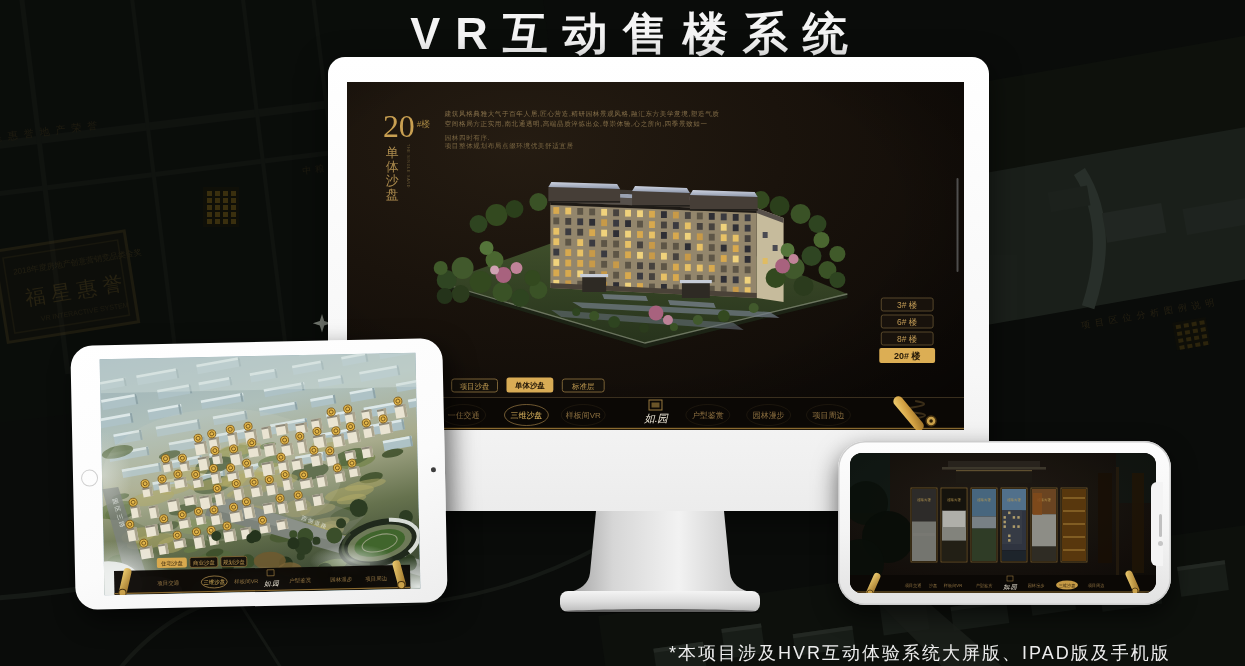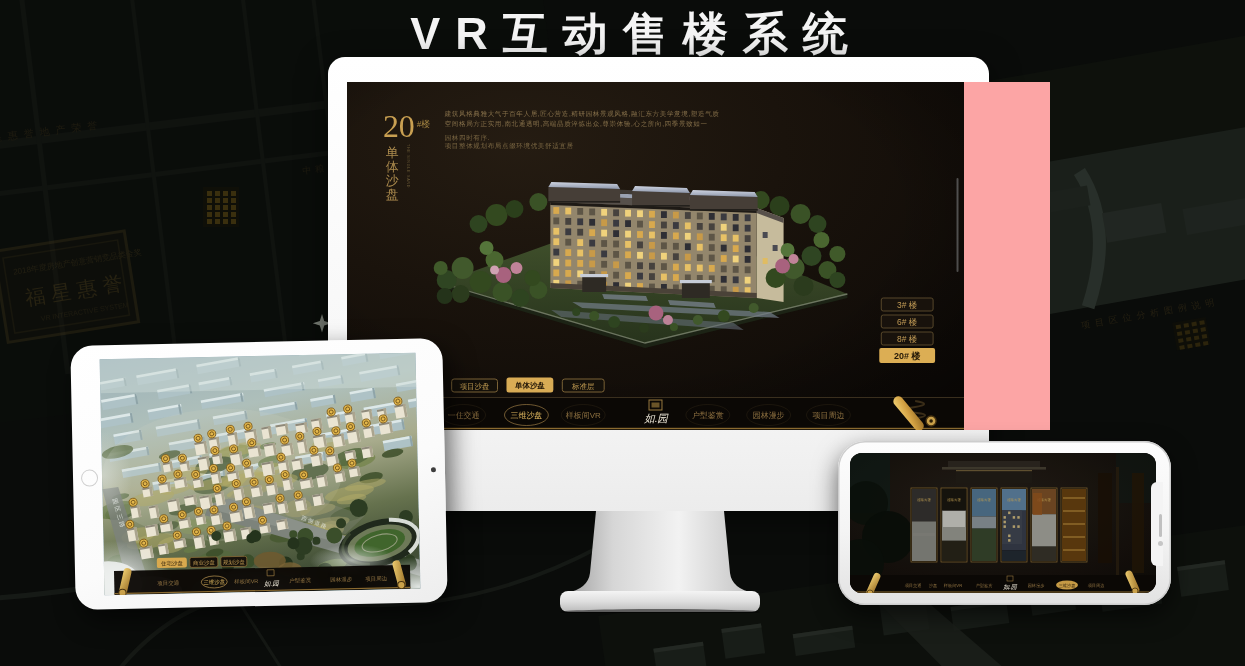--- a/index.html
+++ b/index.html
@@ -105,21 +105,21 @@
         <path d="M60,660 q120,-120 240,-60 q140,60 300,20" stroke="#20251f" stroke-width="4" fill="none"></path>
         <path d="M200,480 l60,180" stroke="#20251f" stroke-width="3" fill="none"></path>
       </g>
       <path d="M838,262 l1.8,5.5 l5.5,1.8 l-5.5,1.8 l-1.8,5.5 l-1.8,-5.5 l-5.5,-1.8 l5.5,-1.8 Z" fill="#6a7066" opacity="0.7"></path>
     </svg>
 
 <div class="abs" style="left:0;top:4px;width:1245px;text-align:center;color:#f4f4f4;font-size:45px;font-weight:bold;letter-spacing:15px;padding-left:14px;">VR互动售楼系统</div>
 
 <div class="abs" style="left:328px;top:57px;width:661px;height:454px;background:linear-gradient(180deg,#ffffff 0%,#f7f7f7 70%,#ececec 100%);border-radius:17px;box-shadow:0 8px 30px rgba(0,0,0,0.55);"></div>
 
-<div class="abs" style="left:347px;top:82px;width:703px;height:348px;background:#fca5a5;overflow:hidden;"><svg width="617" height="348" viewBox="0 0 619 348" preserveAspectRatio="none">
+<div class="abs" style="left:347px;top:82px;width:617px;height:348px;background:#fca5a5;overflow:hidden;"><svg width="617" height="348" viewBox="0 0 619 348" preserveAspectRatio="none">
         <defs>
           <radialGradient id="mscr" cx="28%" cy="18%" r="95%">
             <stop offset="0" stop-color="#251c12"></stop>
             <stop offset="0.45" stop-color="#1a130c"></stop>
             <stop offset="1" stop-color="#0e0a07"></stop>
           </radialGradient>
           <linearGradient id="gold" x1="0" y1="0" x2="1" y2="1">
             <stop offset="0" stop-color="#f0cf72"></stop>
             <stop offset="0.5" stop-color="#d3a143"></stop>
             <stop offset="1" stop-color="#9a6f26"></stop>
@@ -1194,13 +1194,14 @@
           </g>
         </svg></div>
 
 <div style="position:absolute;left:313px;top:41px;width:12px;height:84px;background:#f4f4f4;border-radius:6px 0 0 6px;"></div>
 
 <div style="position:absolute;left:321px;top:73px;width:3px;height:23px;background:#c0c0c0;border-radius:2px;"></div>
 
 <div style="position:absolute;left:320px;top:100px;width:5px;height:5px;border-radius:50%;background:#c6c6c6;"></div>
 </div>
 
+<div class="abs" style="left:669px;top:641px;color:#ededed;font-size:18px;letter-spacing:2px;">*本项目涉及HVR互动体验系统大屏版、IPAD版及手机版</div>
 </div>
 
 </body></html>

